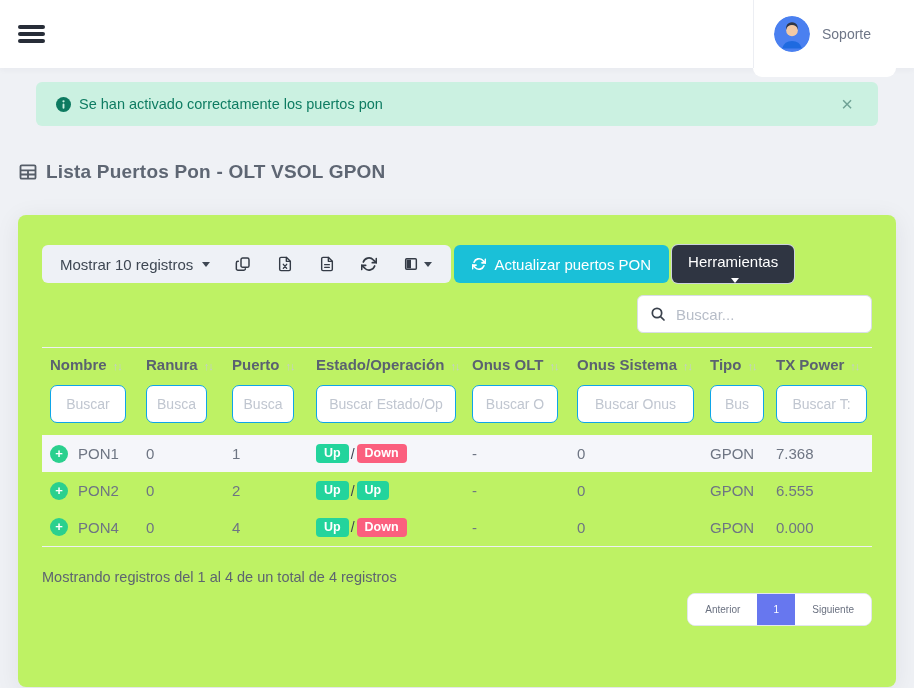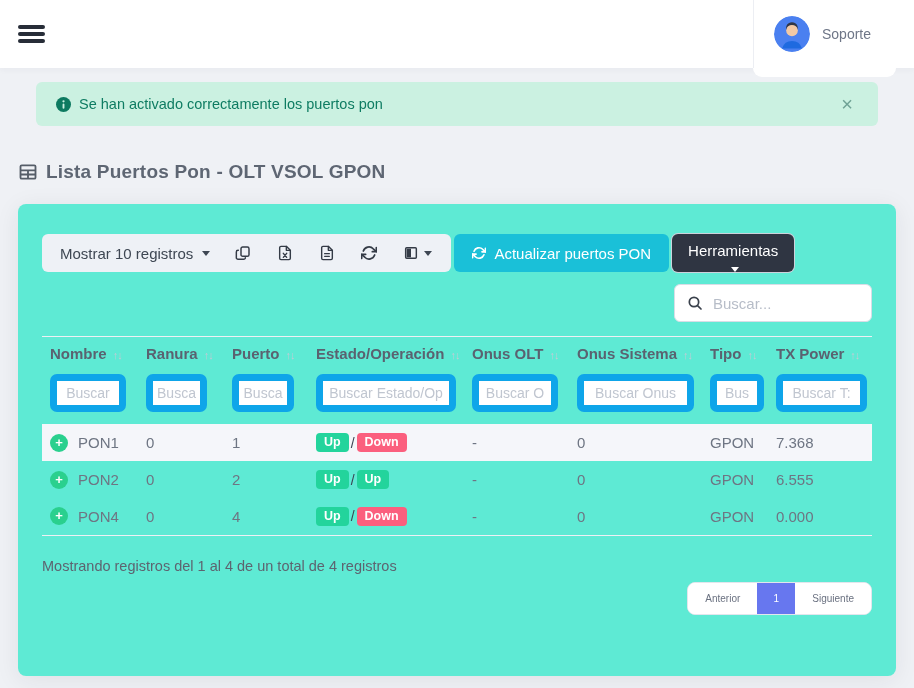--- a/index.html
+++ b/index.html
@@ -27,60 +27,60 @@
   .alert-text { color:#0e7c62; font-size:14.5px; }
   .alert-close { margin-left:auto; border:none; background:none; cursor:pointer; color:#6fa295;
                  font-size:20px; line-height:1; width:22px; }
   .alert-close::before { content:"\00d7"; }
 
   .page-title { margin-top:35px; display:flex; align-items:center; gap:8px; }
   .page-title h2 { font-size:19px; font-weight:bold; color:#5e6673; letter-spacing:.2px; }
   .title-icon { width:20px; height:20px; color:#555d68; }
 
   
-  .card { margin-top:21px; background:#5eead4; border-radius:8px; box-shadow:0 4px 24px rgba(34,41,47,.08);
+  .card { margin-top:32px; background:#bef264; border-radius:8px; box-shadow:0 4px 24px rgba(34,41,47,.08);
           padding:30px 24px 22px; min-height:472px; }
 
   .toolbar { display:flex; align-items:stretch; height:38px; }
   .toolbar-left { display:flex; align-items:center; background:#eef1f6; border-radius:6px; padding:0 6px; }
   .length-select { display:flex; align-items:center; gap:9px; padding:0 12px; font-size:15px;
                    color:#3e4753; cursor:pointer; white-space:nowrap; }
   .caret { width:0; height:0; border-left:4.5px solid transparent; border-right:4.5px solid transparent;
            border-top:5px solid #3e4753; }
   .icon-btn { border:none; background:none; cursor:pointer; color:#343b46; padding:0 13px;
               display:flex; align-items:center; gap:5px; }
   .icon-btn svg { width:16px; height:16px; }
 
   .btn { border:none; border-radius:6px; font-size:15px; display:flex; align-items:center; gap:8px;
          cursor:pointer; color:#fff; font-family:inherit; }
   .btn svg { width:14px; height:14px; }
   .btn-update { background:#1ac0d8; padding:0 18px; margin-left:3px; }
   .btn-tools  { background:#2f3542; padding:0 16px; margin-left:3px; box-shadow:0 0 0 1px #ccd2db;flex-direction:column; }
   .btn-tools .caret { border-top-color:#fff; margin-left:4px; }
 
   .search-row { display:flex; justify-content:flex-end; margin-top:12px; }
-  .search-box { width:198px; height:38px; border:1px solid #d8dde6; border-radius:6px; background:#fff;
+  .search-box { width:235px; height:38px; border:1px solid #d8dde6; border-radius:6px; background:#fff;
                 display:flex; align-items:center; padding:0 12px; gap:10px; }
   .search-box svg { width:16px; height:16px; color:#3a414c; flex:0 0 auto; }
   .search-box input { border:none; outline:none; width:100%; font-size:15px; color:#5d6470;
                       font-family:inherit; background:transparent; }
   .search-box input::placeholder { color:#b7bdc8; }
 
   
   table { width:830px; border-collapse:collapse; table-layout:fixed; margin-top:14px; }
   col.c0{width:96px} col.c1{width:86px} col.c2{width:84px} col.c3{width:156px}
   col.c4{width:105px} col.c5{width:133px} col.c6{width:66px} col.c7{width:104px}
 
   thead th { text-align:left; font-size:15px; font-weight:bold; color:#5a6270; padding:8px 8px 10px;
              cursor:pointer; white-space:nowrap; border-top:1px solid #eef0f4; }
   .sort { font-size:11px; color:#c5cad4; margin-left:6px; letter-spacing:-1px; }
   .sort::after { content:"\2191\2193"; }
 
   .filter-row td { padding:2px 8px 12px; }
-  .filter-row input { height:38px; border:7px solid #0ea5e9; border-radius:7px; background:#fff;
+  .filter-row input { height:38px; border:1px solid #0ea5e9; border-radius:7px; background:#fff;
                       font-size:14px; text-align:center; color:#5d6470; outline:none; font-family:inherit; }
   .filter-row input::placeholder { color:#c0c6d0; }
   .f0{width:76px} .f1{width:61px} .f2{width:62px} .f3{width:140px}
   .f4{width:86px} .f5{width:117px} .f6{width:54px} .f7{width:91px}
 
   tbody td { font-size:15px; color:#6e7583; padding:0 8px; height:37px; white-space:nowrap; }
   tbody tr.striped { background:#f5f6fa; }
   tbody tr:last-child td { border-bottom:1px solid #eef0f4; }
 
   .name-cell { display:flex; align-items:center; gap:10px; }

